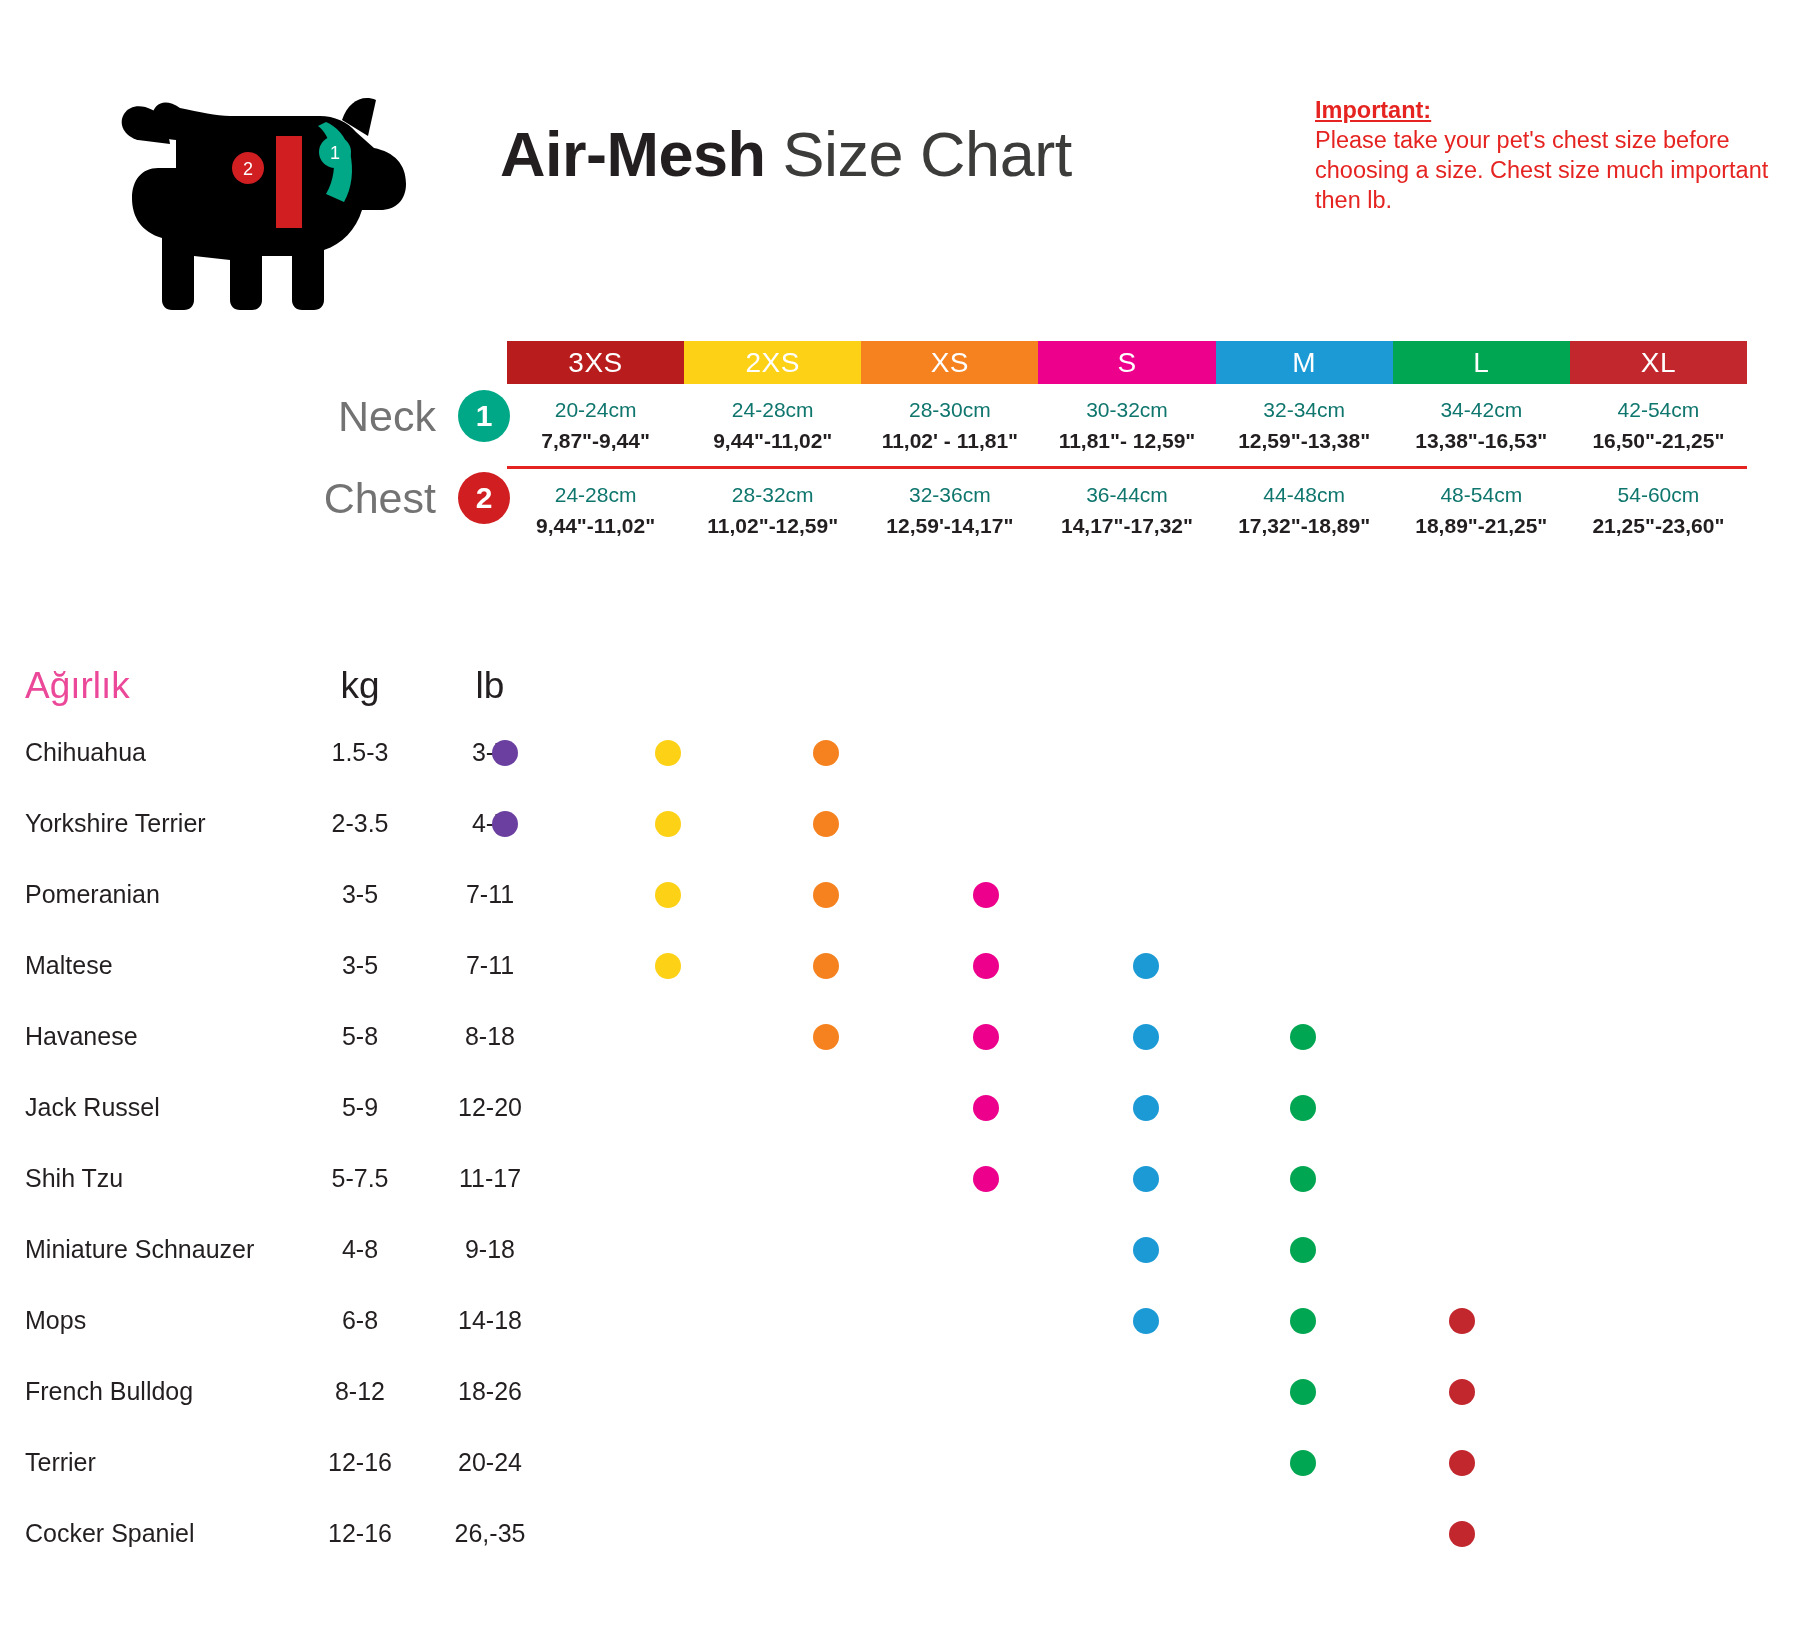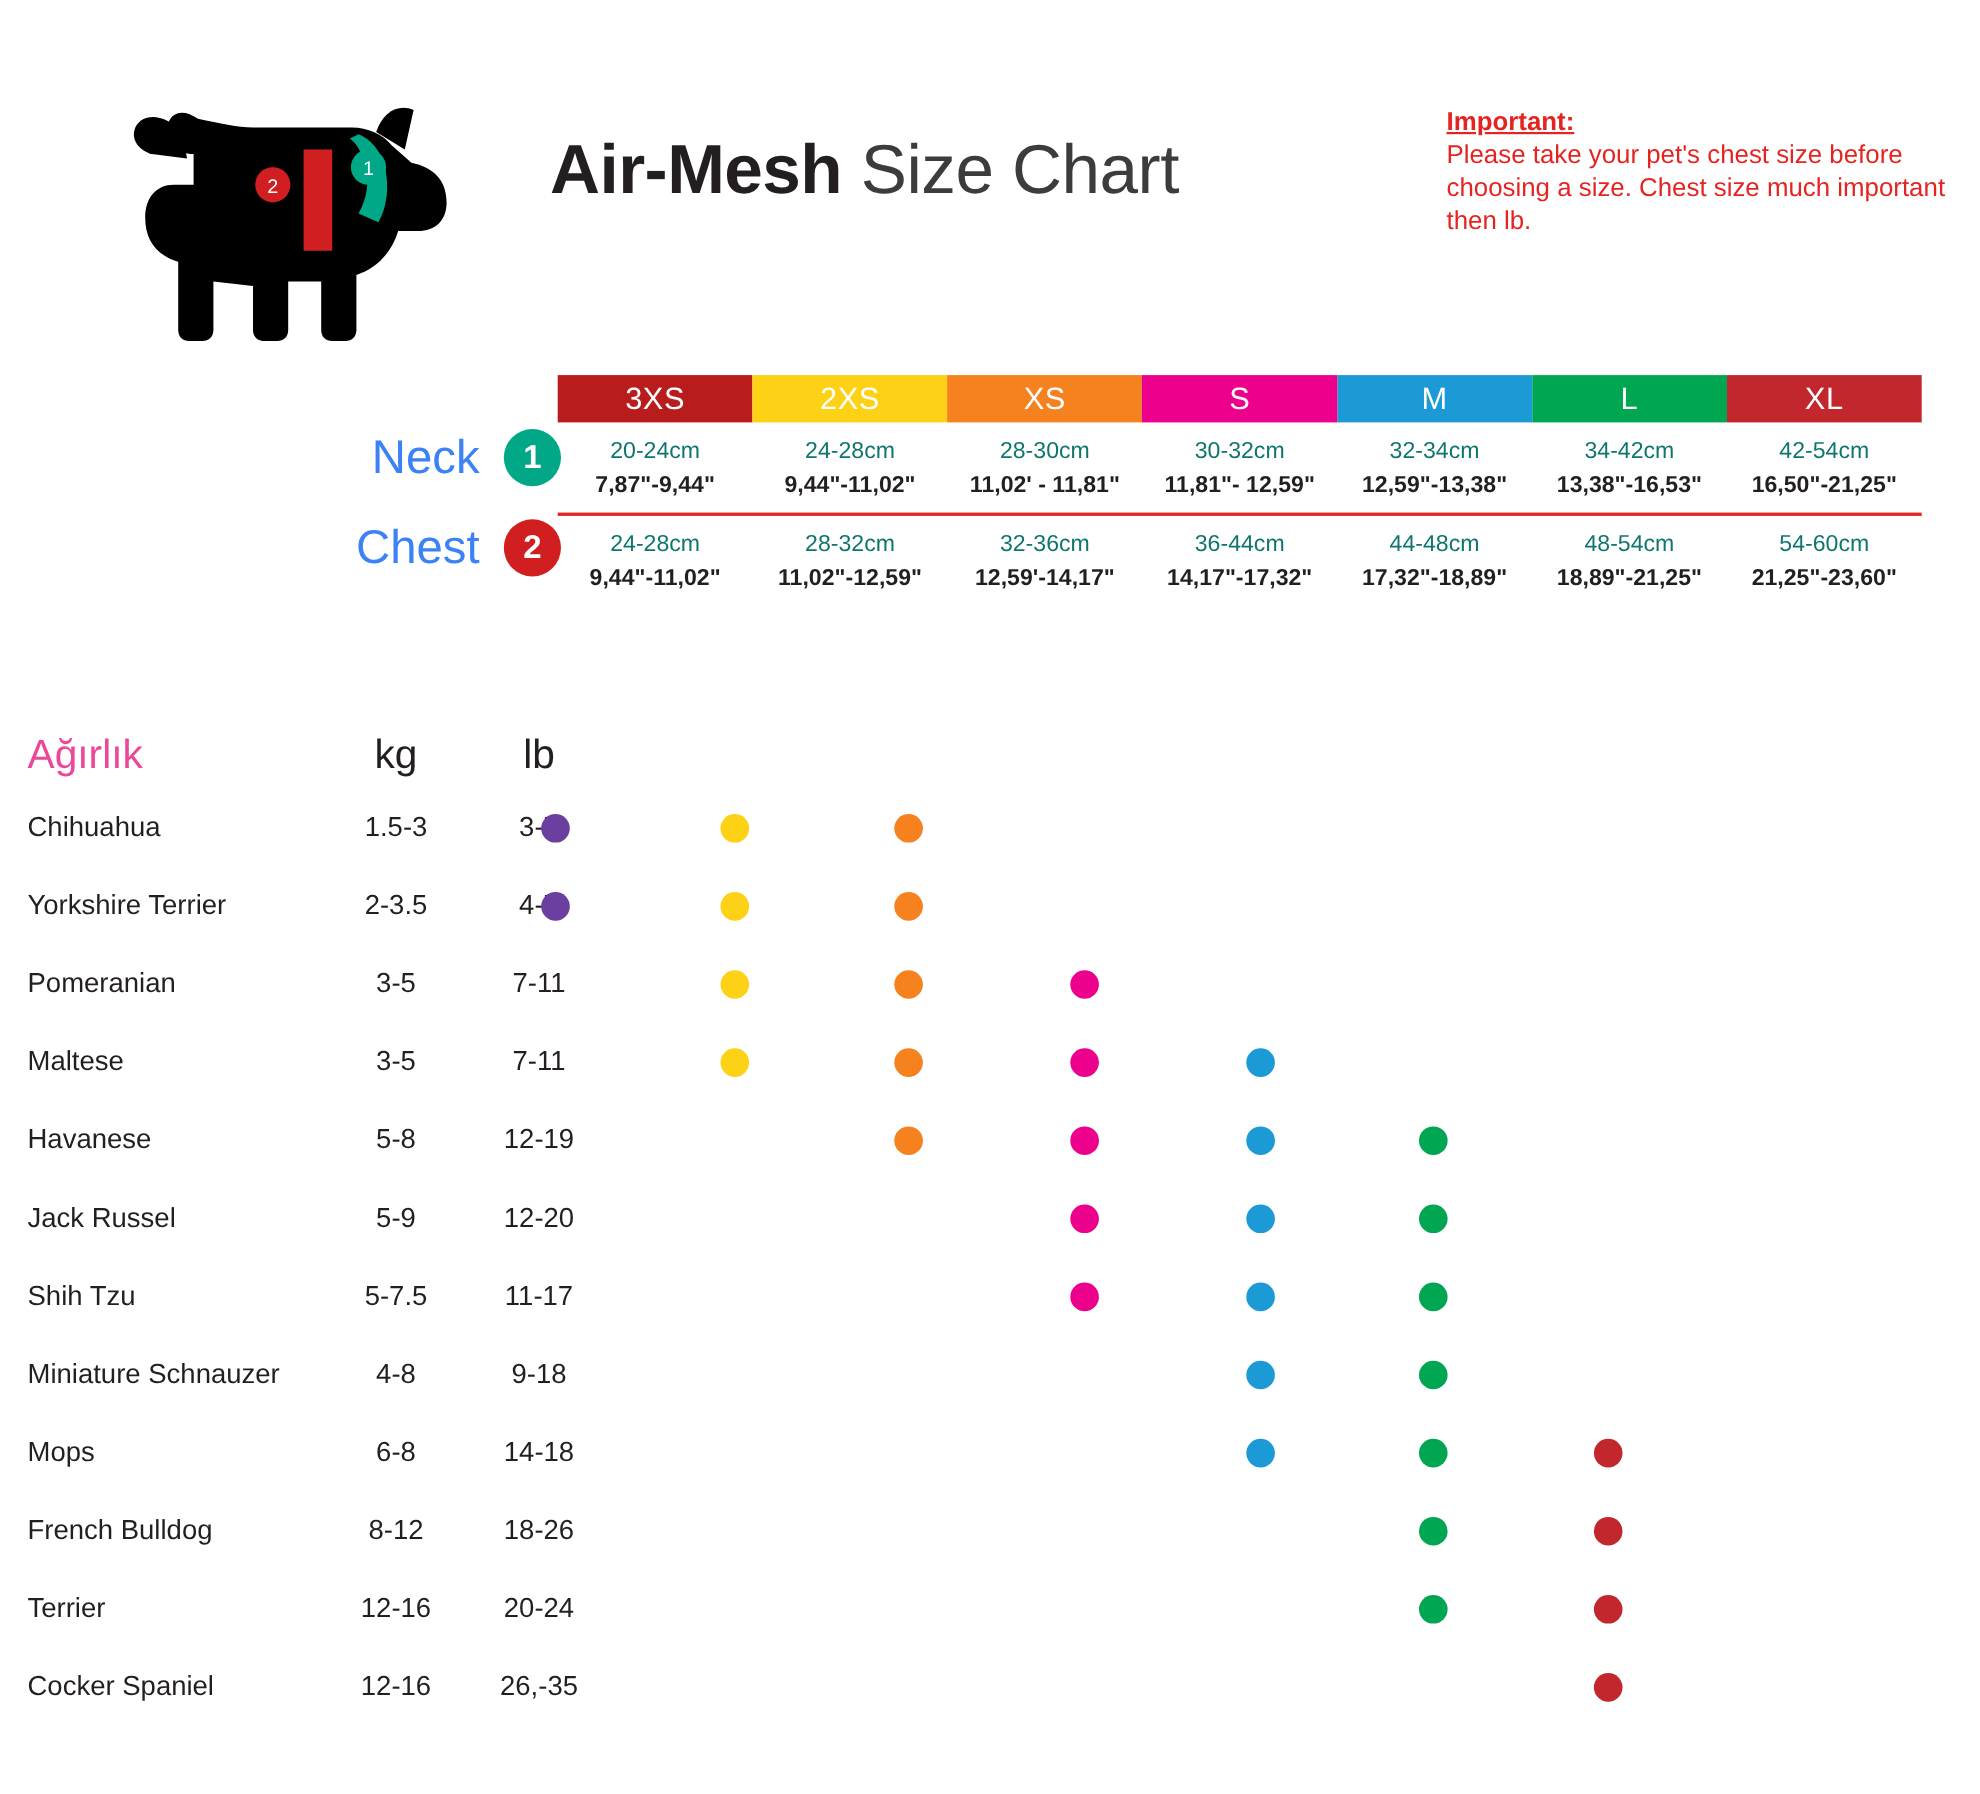--- a/index.html
+++ b/index.html
@@ -75,21 +75,21 @@
     width: 320px;
     height: 62px;
     display: flex;
     align-items: center;
     justify-content: flex-end;
   }
   .measure-row.neck { top: 0px; }
   .measure-row.chest { top: 82px; }
   .measure-text {
     font-size: 43px;
-    color: #3b82f6;
+    color: #737373;
     font-weight: normal;
     margin-right: 22px;
   }
   .measure-badge {
     width: 52px;
     height: 52px;
     border-radius: 50%;
     color: #ffffff;
     font-size: 30px;
     font-weight: bold;
@@ -371,21 +371,21 @@
         <div class="dots-area">
           <div class="dot" style="background: rgb(252, 209, 22); left: 100px;"></div>
           <div class="dot" style="background: rgb(245, 130, 31); left: 258px;"></div>
           <div class="dot" style="background: rgb(236, 0, 140); left: 418px;"></div>
           <div class="dot" style="background: rgb(27, 154, 214); left: 578px;"></div>
         </div>
       </div>
       <div class="breed-row">
         <div class="col-breed">Havanese</div>
         <div class="col-kg">5-8</div>
-        <div class="col-lb">12-19</div>
+        <div class="col-lb">8-18</div>
         <div class="dots-area">
           <div class="dot" style="background: rgb(245, 130, 31); left: 258px;"></div>
           <div class="dot" style="background: rgb(236, 0, 140); left: 418px;"></div>
           <div class="dot" style="background: rgb(27, 154, 214); left: 578px;"></div>
           <div class="dot" style="background: rgb(0, 166, 81); left: 735px;"></div>
         </div>
       </div>
       <div class="breed-row">
         <div class="col-breed">Jack Russel</div>
         <div class="col-kg">5-9</div>

